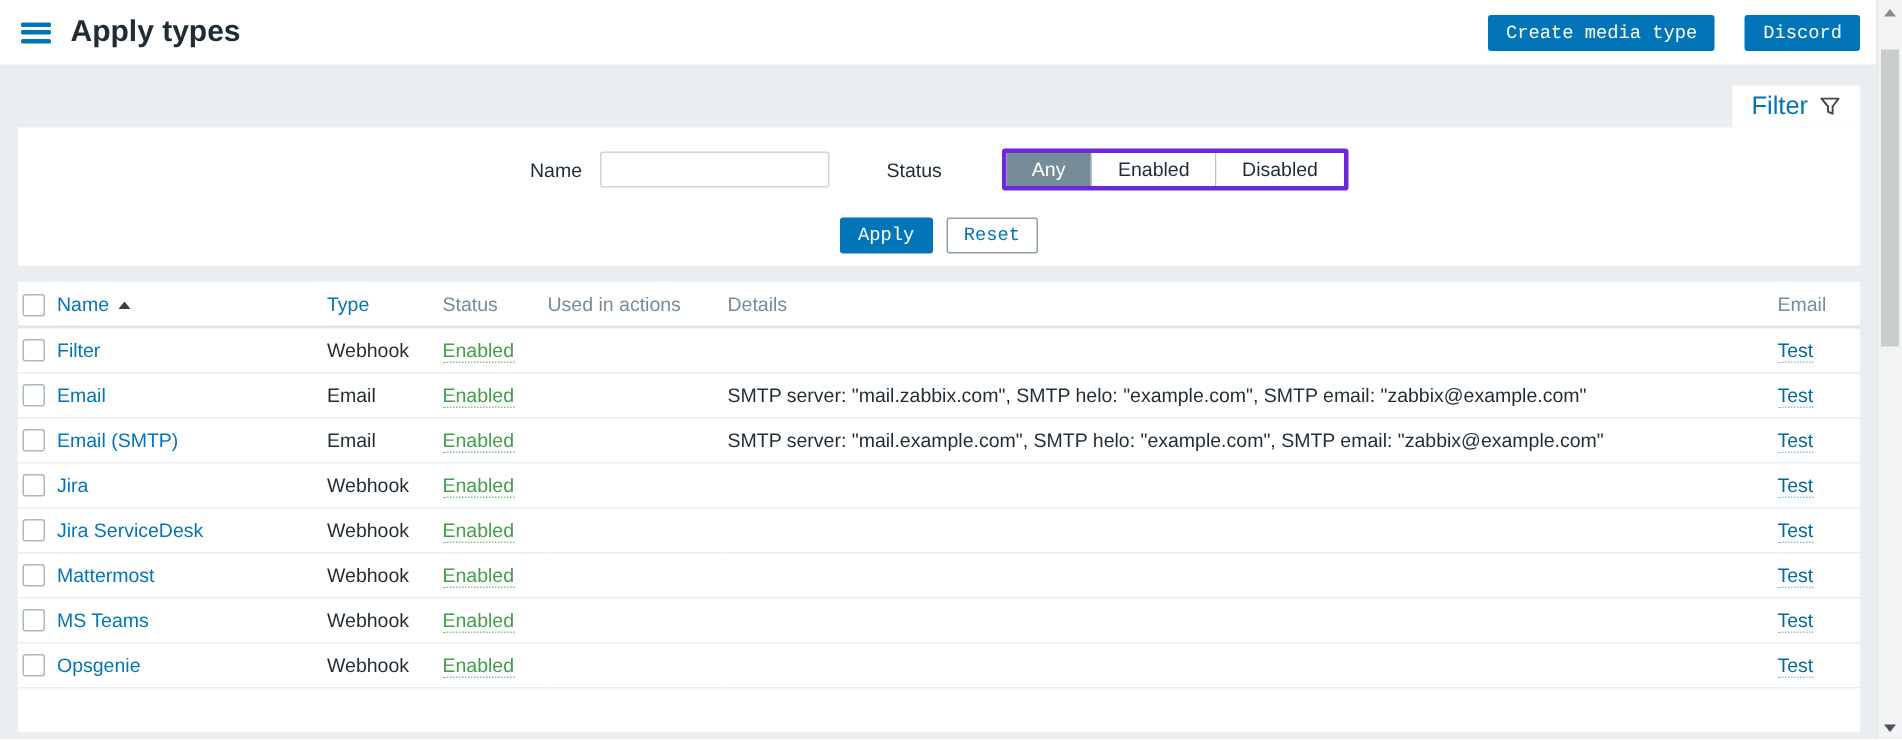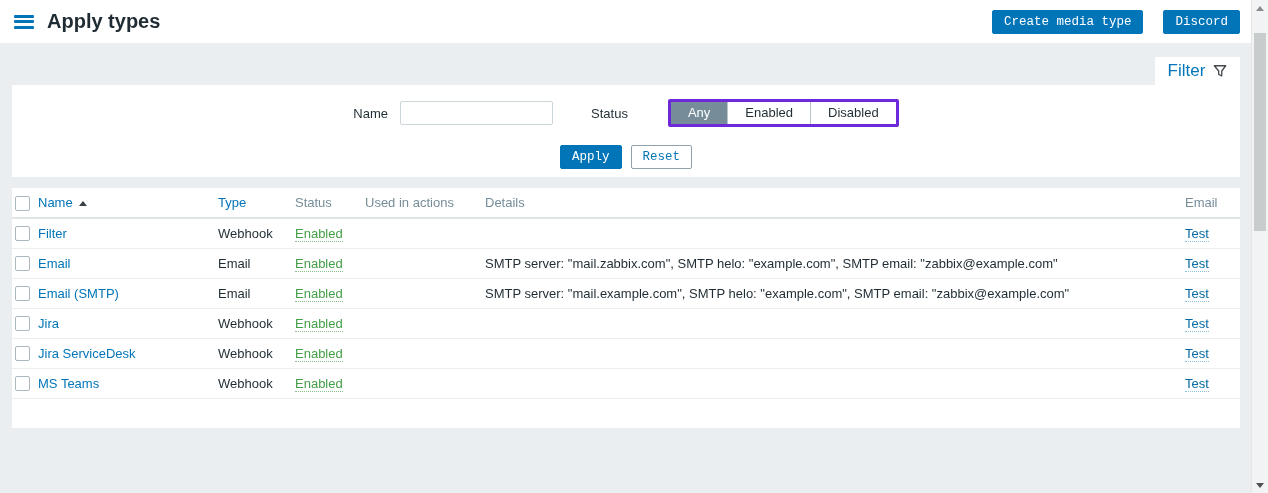--- a/index.html
+++ b/index.html
@@ -199,31 +199,49 @@
     <td class="check-cell"><input type="checkbox" style=""></td>
     <td><a class="name-link">Jira ServiceDesk</a></td>
     <td><span>Webhook</span></td>
     <td><a class="status-link">Enabled</a></td>
     <td><span></span></td>
     <td><span class="details-text"></span></td>
     <td><a class="test-link">Test</a></td>
   </tr>
 
 
+  <tr>
+    <td class="check-cell"><input type="checkbox" style=""></td>
+    <td><a class="name-link">Mattermost</a></td>
+    <td><span>Webhook</span></td>
+    <td><a class="status-link">Enabled</a></td>
+    <td><span></span></td>
+    <td><span class="details-text"></span></td>
+    <td><a class="test-link">Test</a></td>
+  </tr>
 
   <tr>
     <td class="check-cell"><input type="checkbox" style=""></td>
     <td><a class="name-link">MS Teams</a></td>
     <td><span>Webhook</span></td>
     <td><a class="status-link">Enabled</a></td>
     <td><span></span></td>
     <td><span class="details-text"></span></td>
     <td><a class="test-link">Test</a></td>
   </tr>
 
+  <tr>
+    <td class="check-cell"><input type="checkbox" style=""></td>
+    <td><a class="name-link">Opsgenie</a></td>
+    <td><span>Webhook</span></td>
+    <td><a class="status-link">Enabled</a></td>
+    <td><span></span></td>
+    <td><span class="details-text"></span></td>
+    <td><a class="test-link">Test</a></td>
+  </tr>
 
   <tr>
     <td class="check-cell"></td>
     <td></td>
     <td></td>
     <td></td>
     <td><span></span></td>
     <td><span class="details-text"></span></td>
     <td></td>
   </tr>

